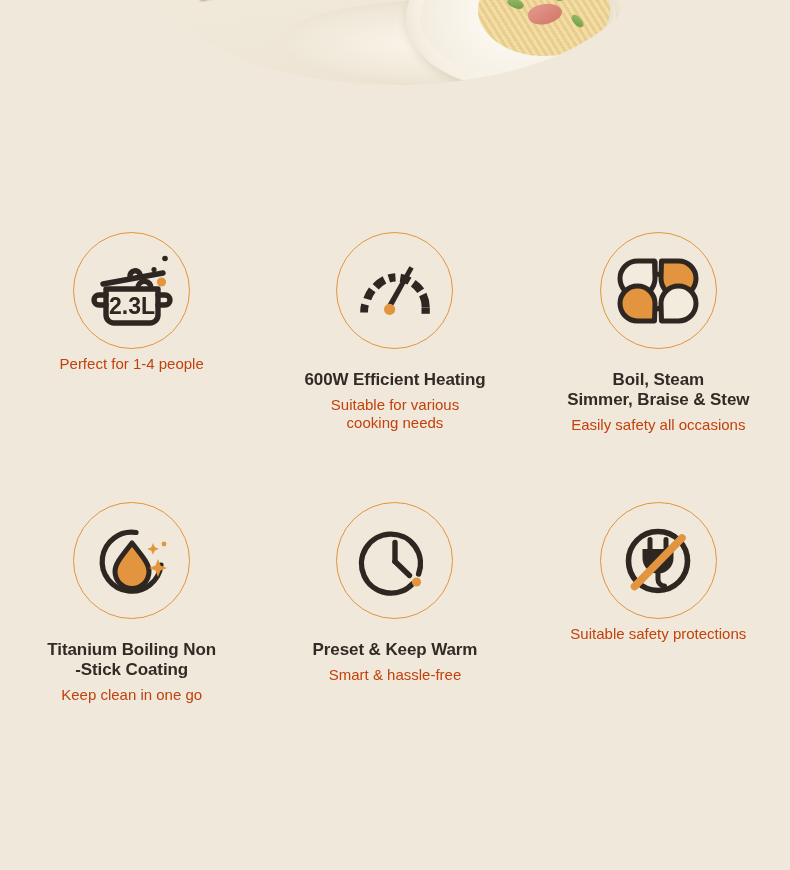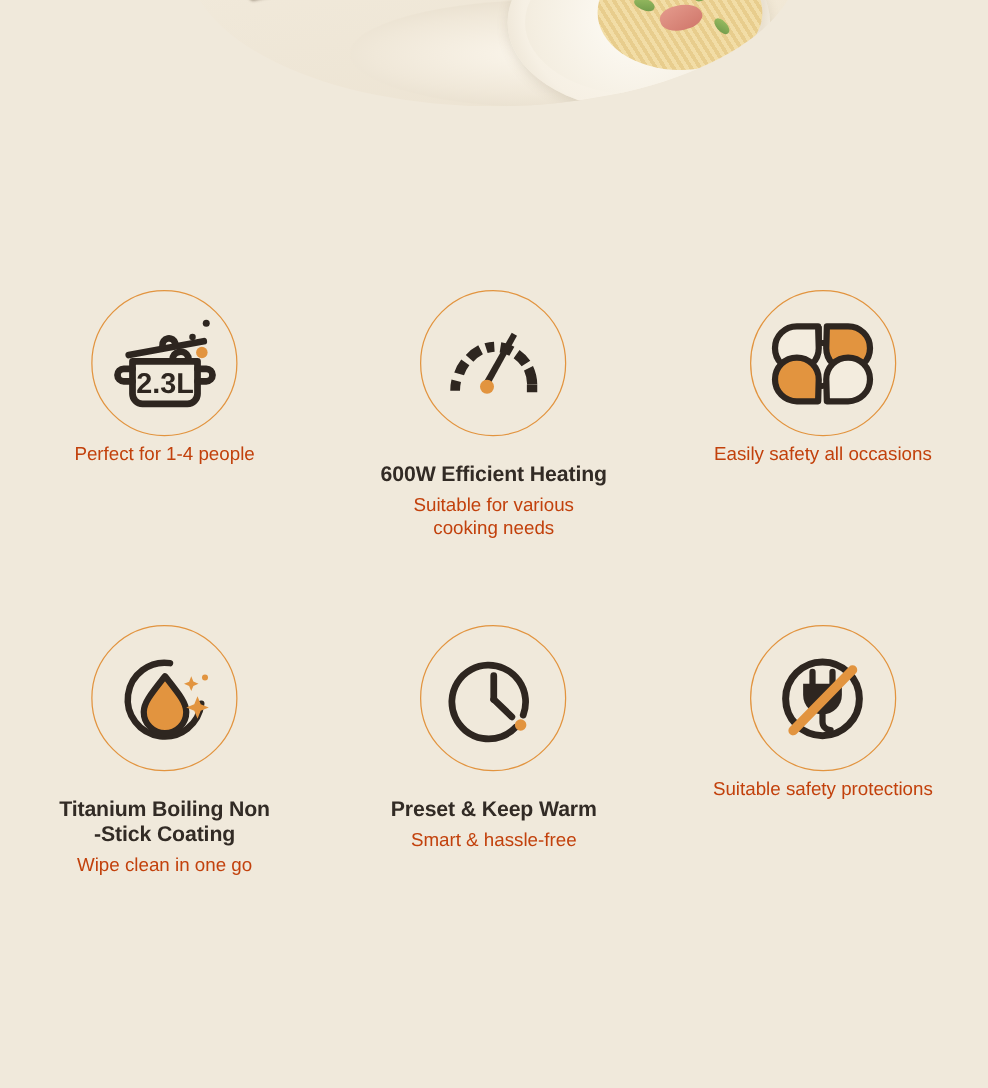--- a/index.html
+++ b/index.html
@@ -236,20 +236,22 @@
           <path d="M45 24 v13 a17.5 17.5 0 1 1 -17.5 17.5 h13.5" fill="#F3ECDE" stroke="#2E2620" stroke-width="5" stroke-linejoin="round" transform="translate(0,-6)"></path>
           <path d="M44.5 18 h-17 a17.5 17.5 0 1 0 17.5 17.5 z" fill="#F3ECDE" stroke="#2E2620" stroke-width="5" stroke-linejoin="round"></path>
 
           <path d="M51.5 18 h17 a17.5 17.5 0 1 1 -17.5 17.5 z" fill="#E2943F" stroke="#2E2620" stroke-width="5" stroke-linejoin="round"></path>
 
           <path d="M44.5 78 h-17 a17.5 17.5 0 1 1 17.5 -17.5 z" fill="#E2943F" stroke="#2E2620" stroke-width="5" stroke-linejoin="round"></path>
 
           <path d="M51.5 78 h17 a17.5 17.5 0 1 0 -17.5 -17.5 z" fill="#F3ECDE" stroke="#2E2620" stroke-width="5" stroke-linejoin="round"></path>
         </svg>
       </div>
+      <div class="feat-title">Boil, Steam
+Simmer, Braise &amp; Stew</div>
       <div class="feat-sub">Easily safety all occasions</div>
     </div>
   </div>
 
   <div class="row row-2">
 
     <div class="cell">
       <div class="icon-circle">
         <svg width="96" height="96" viewBox="0 0 96 96" aria-hidden="true">
 
@@ -257,21 +259,21 @@
 
           <path d="M48 30 C59 44 65 51 65 58.5 A17 17 0 0 1 31 58.5 C31 51 37 44 48 30 z" fill="#E2943F" stroke="#2E2620" stroke-width="5" stroke-linejoin="round"></path>
 
           <path d="M74 46 l2.6 6.4 L83 55 l-6.4 2.6 L74 64 l-2.6 -6.4 L65 55 l6.4 -2.6 z" fill="#E2943F"></path>
           <path d="M69 30 l1.7 4.1 L74.8 36 l-4.1 1.7 L69 41.8 l-1.7 -4.1 L63.2 36 l4.1 -1.7 z" fill="#E2943F"></path>
           <circle cx="80" cy="31" r="2.4" fill="#E2943F"></circle>
         </svg>
       </div>
       <div class="feat-title">Titanium Boiling Non
 -Stick Coating</div>
-      <div class="feat-sub">Wipe clean in one go</div>
+      <div class="feat-sub">Keep clean in one go</div>
     </div>
 
     <div class="cell">
       <div class="icon-circle">
         <svg width="96" height="96" viewBox="0 0 96 96" aria-hidden="true">
 
           <path d="M65.5 70.8 A29.5 29.5 0 1 1 71.6 61" fill="none" stroke="#2E2620" stroke-width="5.4" stroke-linecap="round"></path>
 
           <g fill="none" stroke="#2E2620" stroke-width="5.4" stroke-linecap="round">
             <path d="M48 29.5 V48.5"></path>

